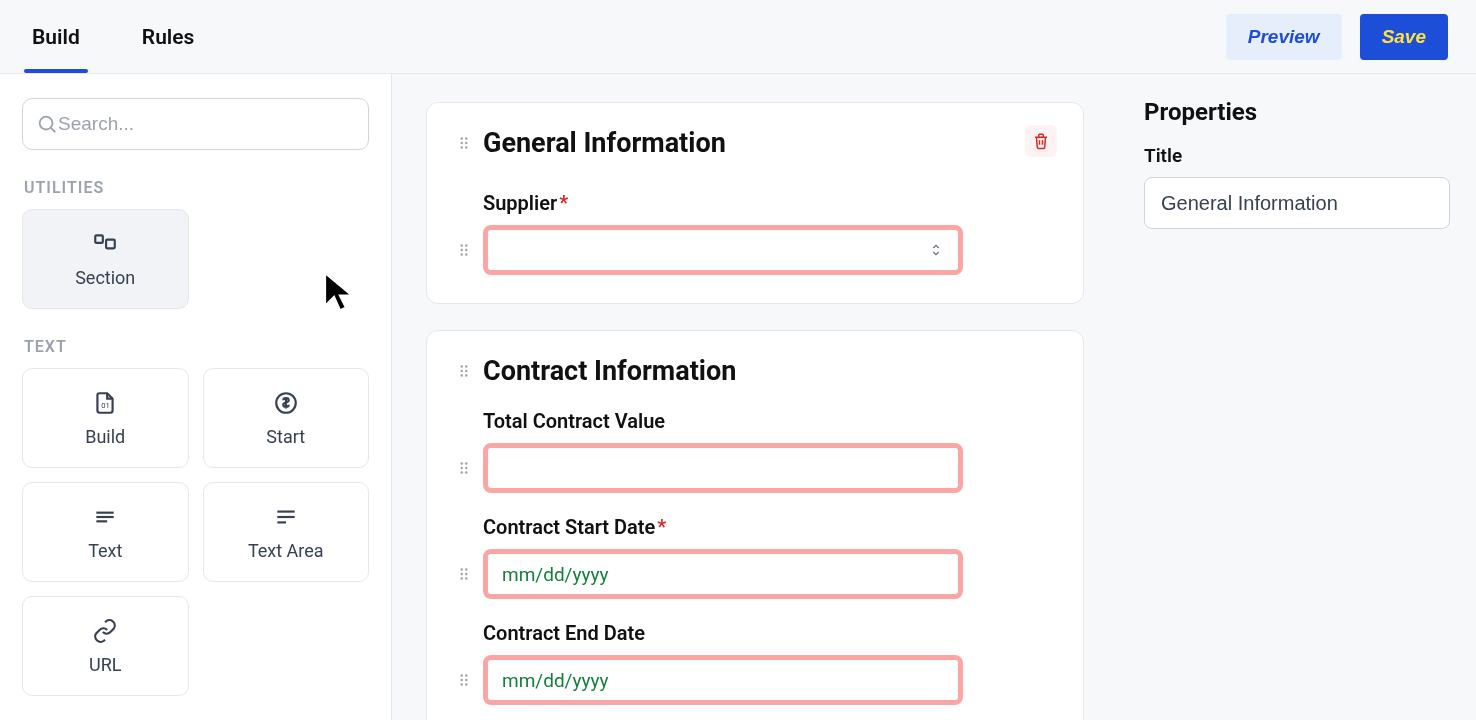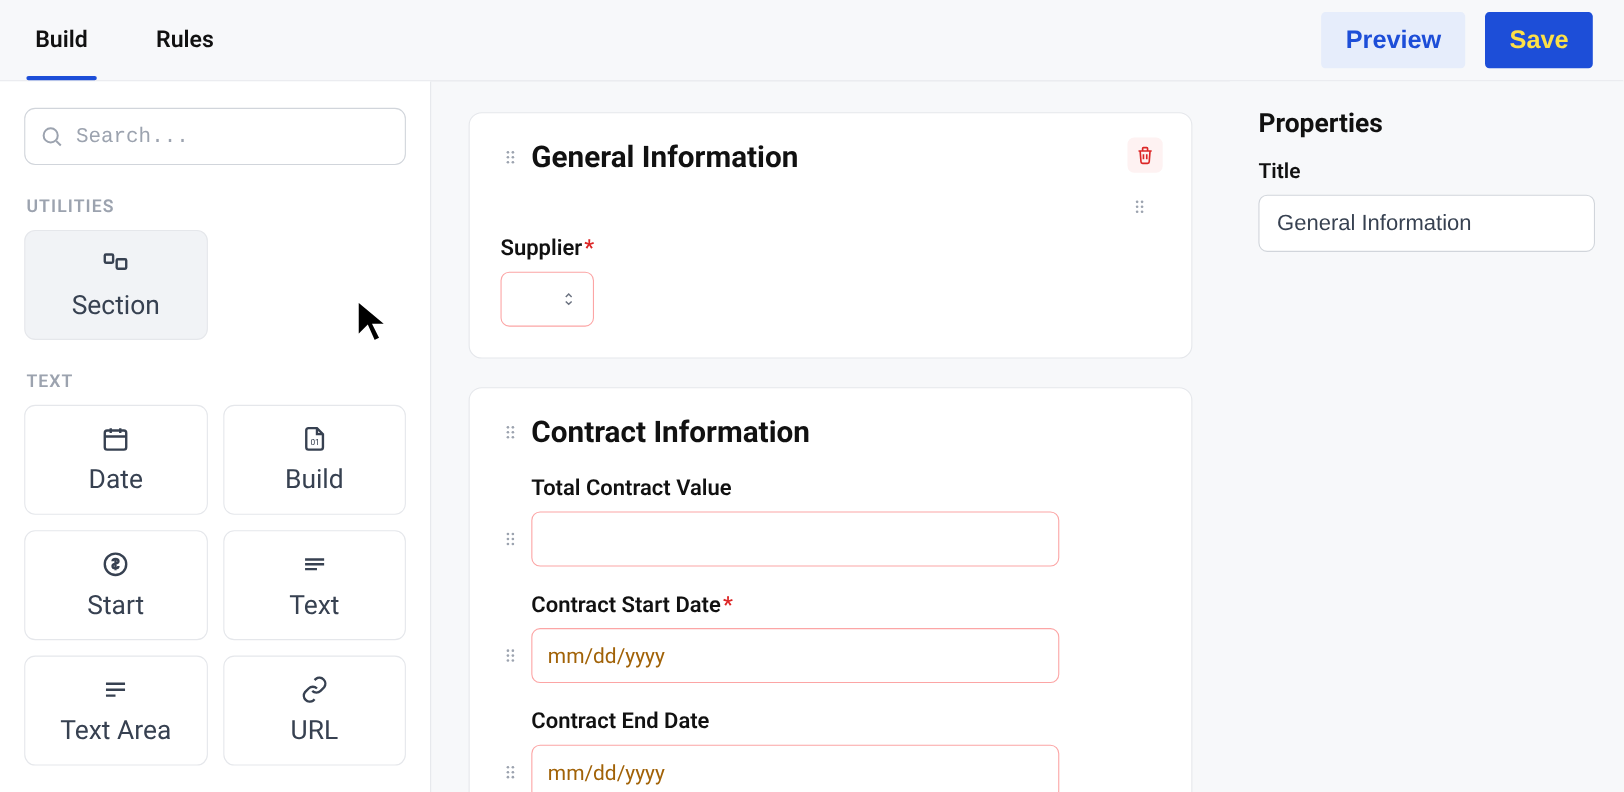--- a/index.html
+++ b/index.html
@@ -47,26 +47,27 @@
     height: 4px;
     background: #1d4ed8;
     border-radius: 2px;
   }
   .topbar-actions {
     display: flex;
     gap: 18px;
     align-items: center;
   }
   .btn {
-    font-size: 23px;
+    font-size: 19px;
     font-weight: 600;
     padding: 12px 22px;
     border-radius: 4px;
     border: none;
     cursor: pointer;
+    font-style: italic;
   }
   .btn-preview {
     background: #e6edfb;
     color: #1d4ed8;
   }
   .btn-save {
     background: #1d4ed8;
     color: #fde047;
   }
 
@@ -91,25 +92,24 @@
     transform: translateY(-50%);
     color: #9ca3af;
     width: 22px;
     height: 22px;
   }
   .search {
     width: 100%;
     height: 52px;
     border: 1px solid #d1d5db;
     border-radius: 10px;
-    padding: 0 16px 0 46px;
+    padding: 0 16px 0 35px;
     font-size: 19px;
     color: #6b7280;
     background: #fff;
-    font-family: Liberation Mono, monospace;
   }
   .search::placeholder { color: #9ca3af; }
 
   .group-label {
     color: #9ca3af;
     font-size: 16px;
     letter-spacing: 1px;
     margin: 28px 0 12px 2px;
     font-weight: 600;
   }
@@ -135,21 +135,21 @@
   }
   .block .bicon {
     width: 26px;
     height: 26px;
     color: #374151;
     display: flex;
     align-items: center;
     justify-content: center;
   }
   .block .blabel {
-    font-size: 24px;
+    font-size: 18px;
     color: #374151;
   }
 
   
   .canvas {
     flex: 1;
     min-width: 0;
     padding: 28px 34px;
     overflow: hidden;
   }
@@ -213,26 +213,26 @@
     font-size: 20px;
     font-weight: 600;
     color: #111;
     margin-bottom: 10px;
     display: block;
   }
   .req { color: #dc2626; margin-left: 2px; }
   .input {
     width: 100%;
     height: 50px;
-    border: 1px solid #fca5a5;
+    border: 5px solid #fca5a5;
     border-radius: 8px;
     background: #fff;
     padding: 14px 14px;
     font-size: 19px;
-    color: #a16207;
+    color: #15803d;
     position: relative;
     display: flex;
     align-items: center;
   }
   .input.select::after {
     content: "";
   }
   .select-chevrons {
     position: absolute;
     right: 14px;
@@ -320,31 +320,20 @@
         </span>
         <span class="blabel">Section</span>
       </div>
     </div>
 
     <div class="group-label">TEXT</div>
     <div class="blocks">
       <div class="block">
         <span class="bicon">
           <svg viewBox="0 0 24 24" fill="none" stroke="currentColor" stroke-width="2">
-              <rect x="3" y="5" width="18" height="16" rx="2"></rect>
-              <line x1="3" y1="10" x2="21" y2="10"></line>
-              <line x1="8" y1="3" x2="8" y2="7"></line>
-              <line x1="16" y1="3" x2="16" y2="7"></line>
-            </svg>
-        </span>
-        <span class="blabel">Date</span>
-      </div>
-      <div class="block">
-        <span class="bicon">
-          <svg viewBox="0 0 24 24" fill="none" stroke="currentColor" stroke-width="2">
               <path d="M14 3H7a2 2 0 0 0-2 2v14a2 2 0 0 0 2 2h10a2 2 0 0 0 2-2V8z"></path>
               <path d="M14 3v5h5"></path>
               <text x="8.5" y="17" font-size="7" fill="currentColor" stroke="none">01</text>
             </svg>
         </span>
         <span class="blabel">Build</span>
       </div>
       <div class="block">
         <span class="bicon">
           <svg viewBox="0 0 24 24" fill="none" stroke="currentColor" stroke-width="2">
@@ -406,21 +395,21 @@
         <span style="width:18px;height:18px;display:block;">
           <svg viewBox="0 0 24 24" fill="none" stroke="currentColor" stroke-width="2">
               <path d="M4 7h16"></path>
               <path d="M10 11v6M14 11v6"></path>
               <path d="M6 7l1 13a2 2 0 0 0 2 2h6a2 2 0 0 0 2-2l1-13"></path>
               <path d="M9 7V4a1 1 0 0 1 1-1h4a1 1 0 0 1 1 1v3"></path>
             </svg>
         </span>
       </button>
 
-      <div class="field-row" style="margin-top:20px;flex-direction:column;">
+      <div class="field-row" style="margin-top:32px;">
         <span class="row-handle" style="align-self:flex-end;margin-bottom:16px;margin-top:0;">
           <svg viewBox="0 0 24 24" fill="currentColor">
               <circle cx="9" cy="6" r="1.6"></circle>
               <circle cx="15" cy="6" r="1.6"></circle>
               <circle cx="9" cy="12" r="1.6"></circle>
               <circle cx="15" cy="12" r="1.6"></circle>
               <circle cx="9" cy="18" r="1.6"></circle>
               <circle cx="15" cy="18" r="1.6"></circle>
             </svg>
         </span>

